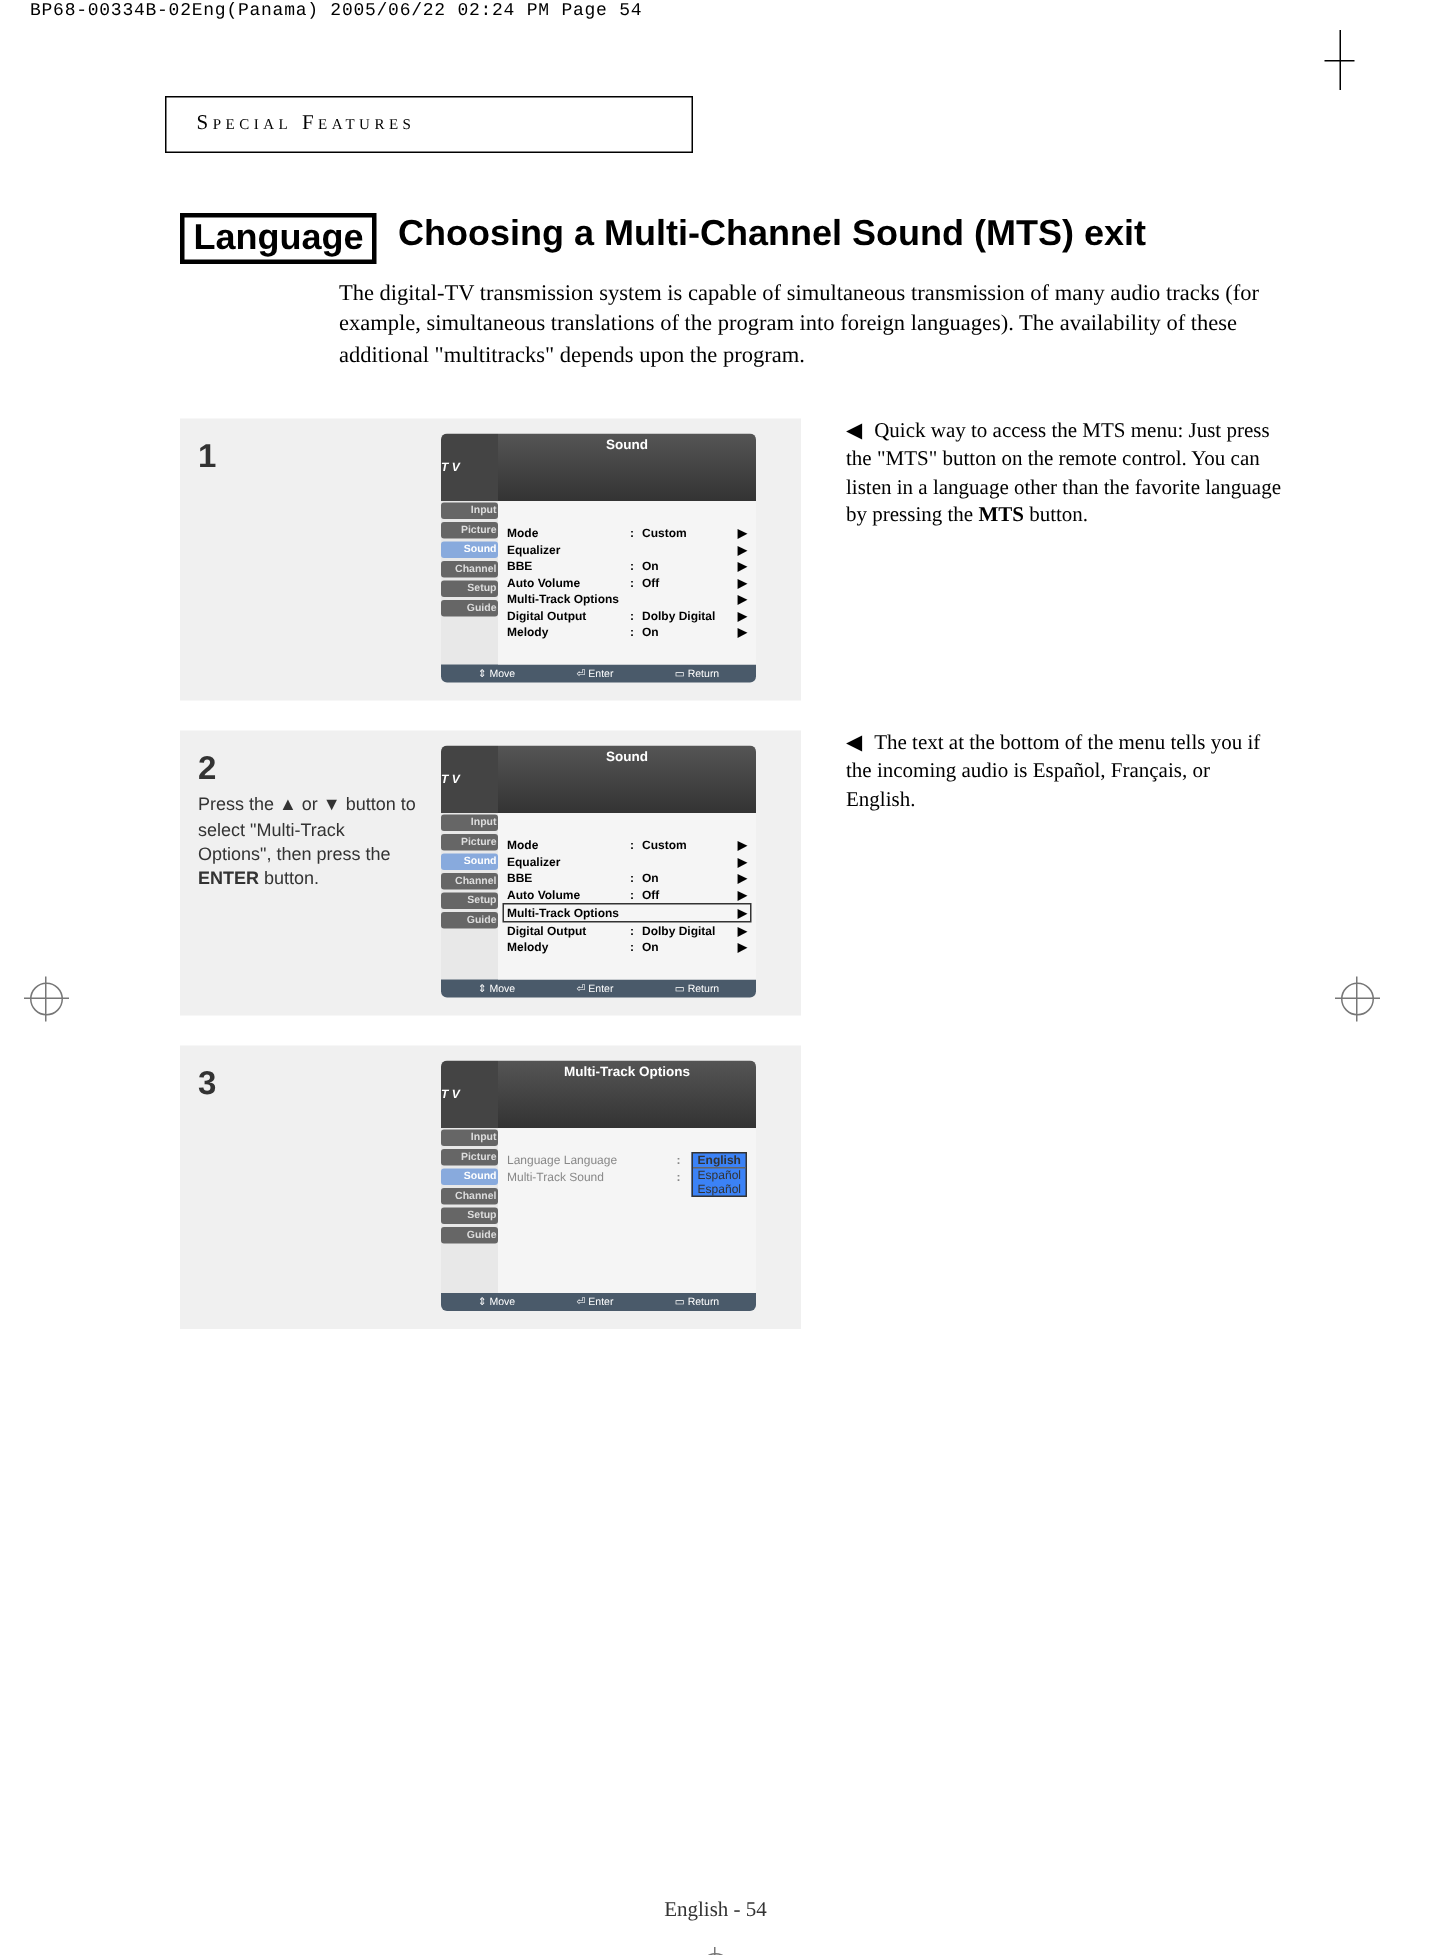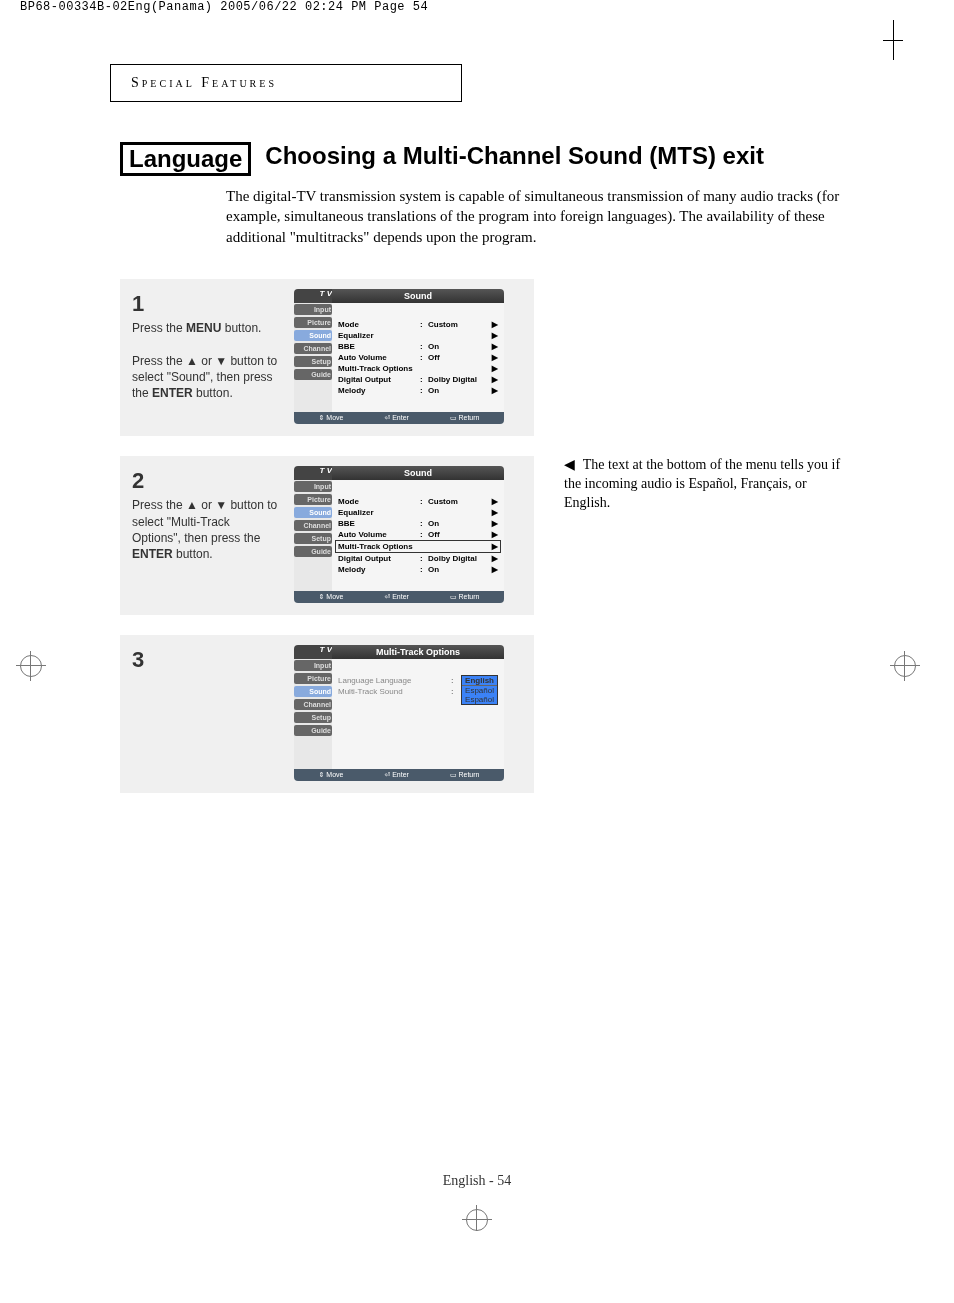--- a/index.html
+++ b/index.html
@@ -148,22 +148,22 @@
     color: #fff;
   }
   .osd-header {
     display: flex;
     border-radius: 4px 4px 0 0;
     overflow: hidden;
   }
   .osd-header-left {
     width: 38px;
     background: #444;
-    text-align: right;
-    padding: 0 0;
+    text-align: left;
+    padding: 18px 0;
     font-weight: bold;
     font-style: italic;
     font-size: 8px;
   }
   .osd-header-right {
     flex: 1;
     background: linear-gradient(#555, #333);
     text-align: center;
     padding: 2px 0;
     font-weight: bold;
@@ -271,21 +271,20 @@
   <div class="title-row">
     <div class="digital-box">Language</div>
     <h1 class="main-title">Choosing a Multi-Channel Sound (MTS) exit</h1>
   </div>
   <div class="intro">The digital-TV transmission system is capable of simultaneous transmission of many audio tracks (for example, simultaneous translations of the program into foreign languages). The availability of these additional "multitracks" depends upon the program.</div>
 
   <div class="step-row">
     <div class="step-block">
       <div class="step-text">
         <div class="step-num">1</div>
-        <div>Press the <b>MENU</b> button.<br><br>Press the ▲ or ▼ button to select "Sound", then press the <b>ENTER</b> button.</div>
       </div>
       <div class="osd">
         <div class="osd-header">
           <div class="osd-header-left">T V</div>
           <div class="osd-header-right">Sound</div>
         </div>
         <div class="osd-body">
           <div class="osd-nav">
               <div class="nav-item">Input</div>
               <div class="nav-item">Picture</div>
@@ -338,20 +337,23 @@
                 <span class="arrow">▶</span>
               </div>
             </div>
         </div>
         <div class="osd-footer">
             <span class="footer-hint">⇕ Move</span>
             <span class="footer-hint">⏎ Enter</span>
             <span class="footer-hint">▭ Return</span>
           </div>
       </div>
+    </div>
+    <div class="side-note">
+      <span class="side-note-arrow">◀</span><span>Quick way to access the MTS menu: Just press the "MTS" button on the remote control. You can listen in a language other than the favorite language by pressing the <b>MTS</b> button.</span>
     </div>
   </div>
 
   <div class="step-row">
     <div class="step-block">
       <div class="step-text">
         <div class="step-num">2</div>
         <div>Press the ▲ or ▼ button to select "Multi-Track Options", then press the <b>ENTER</b> button.</div>
       </div>
       <div class="osd">

